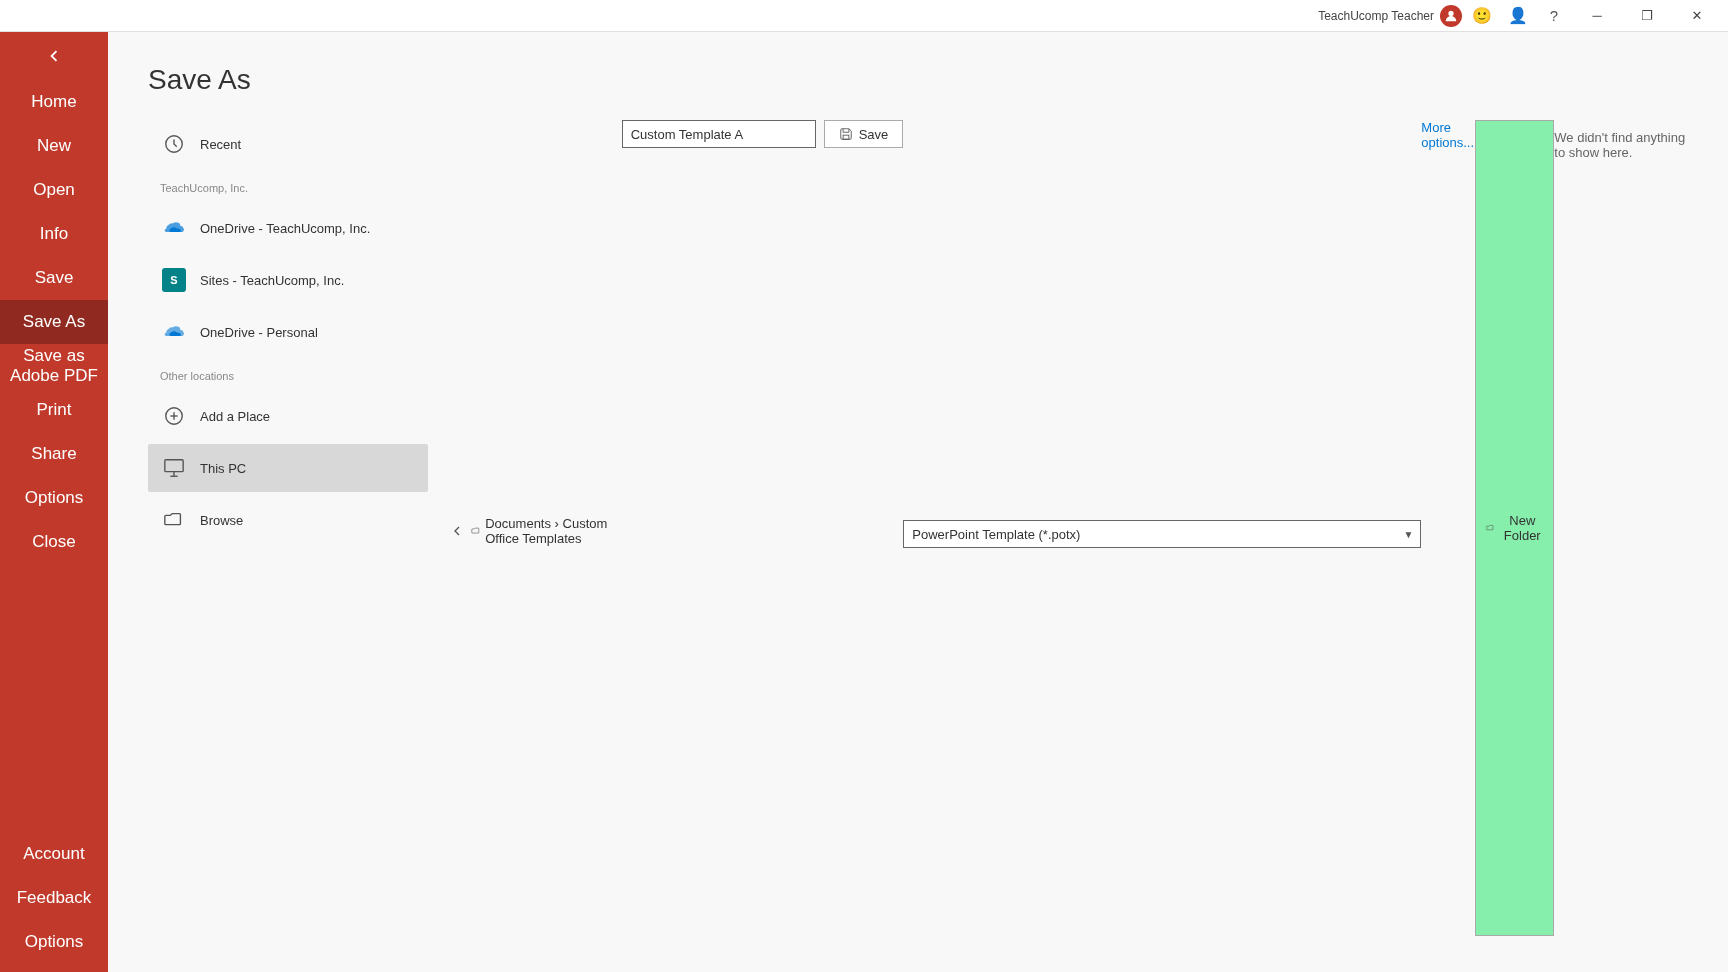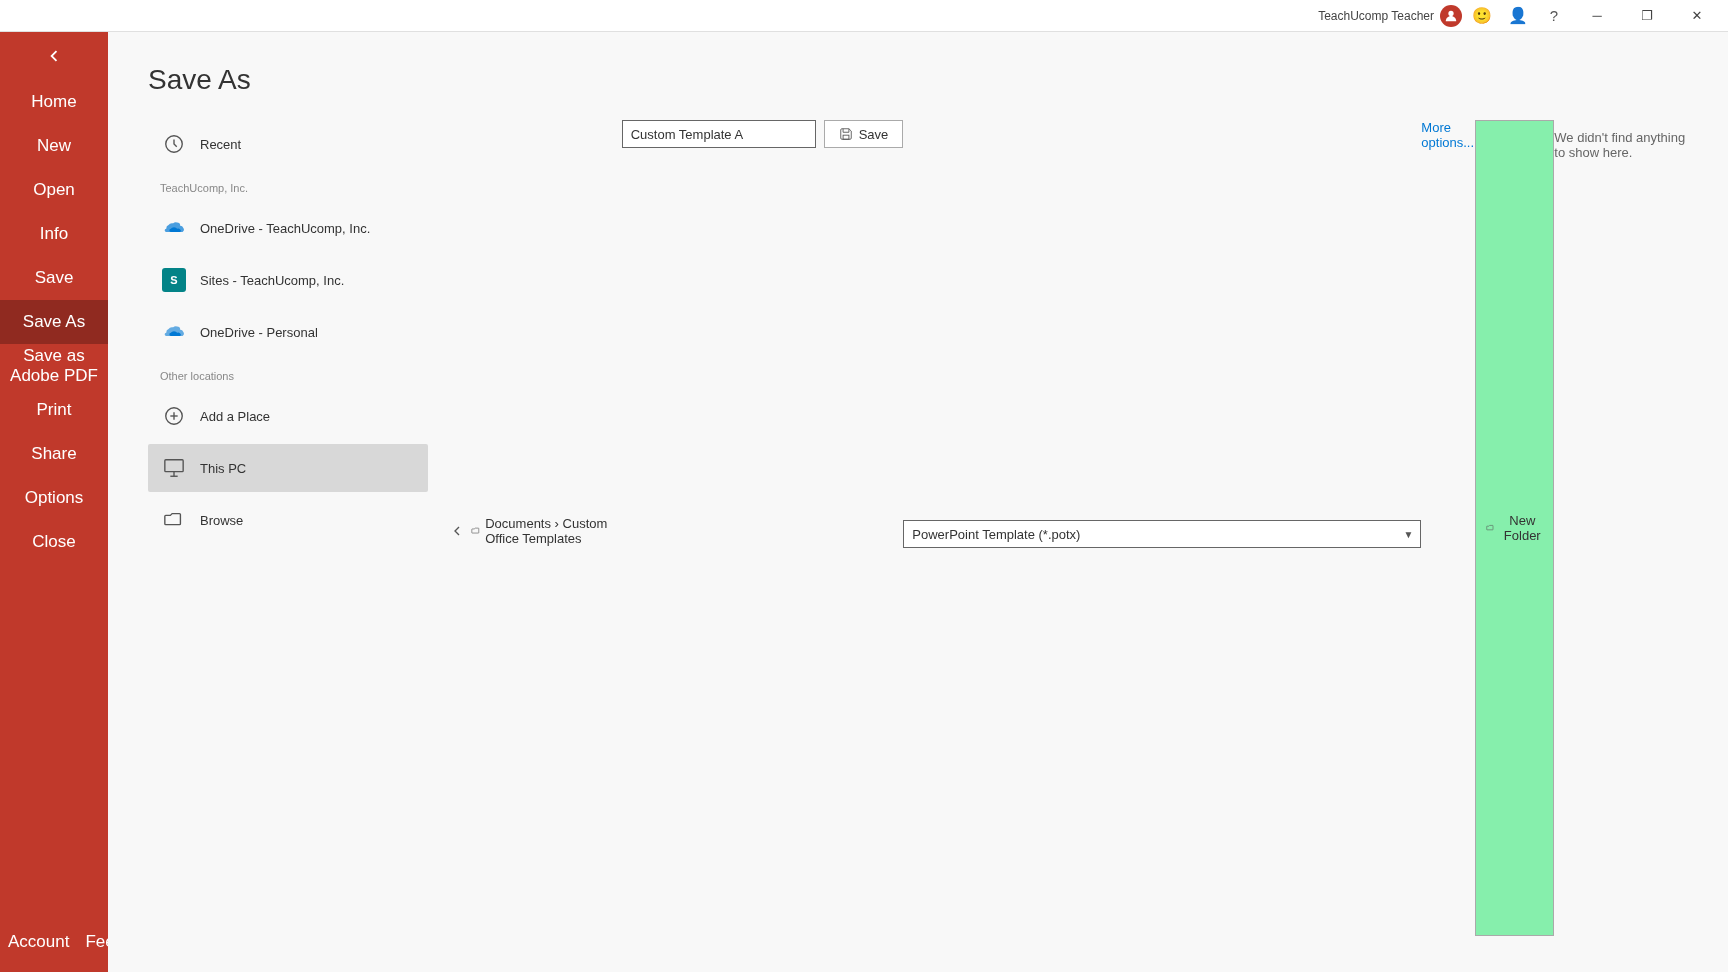--- a/index.html
+++ b/index.html
@@ -28,21 +28,21 @@
     }
     .sidebar-back { width: 108px; height: 48px; display: flex; align-items: center; justify-content: center; cursor: pointer; }
     .sidebar-back svg { width: 22px; height: 22px; fill: #fff; }
     .sidebar-nav { flex: 1; display: flex; flex-direction: column; }
     .sidebar-item {
       width: 108px; height: 44px; display: flex; align-items: center; justify-content: center;
       color: #fff; font-size: 17px; cursor: pointer; text-align: center;
       padding: 0 8px;
     }
     .sidebar-item.active { background: rgba(0,0,0,0.25); }
-    .sidebar-bottom { display: flex; flex-direction: row; padding-bottom: 8px; }
+    .sidebar-bottom { display: flex; flex-direction: column; padding-bottom: 8px; }
 
     
     .content { flex: 1; background: #f8f8f8; display: flex; flex-direction: column; padding: 32px 40px 20px 40px; }
     .page-title { font-size: 28px; font-weight: 300; color: #333; margin-bottom: 24px; }
 
     
     .main-area { display: flex; flex: 1; gap: 0; }
 
     
     .left-panel { width: 280px; display: flex; flex-direction: column; gap: 4px; }

